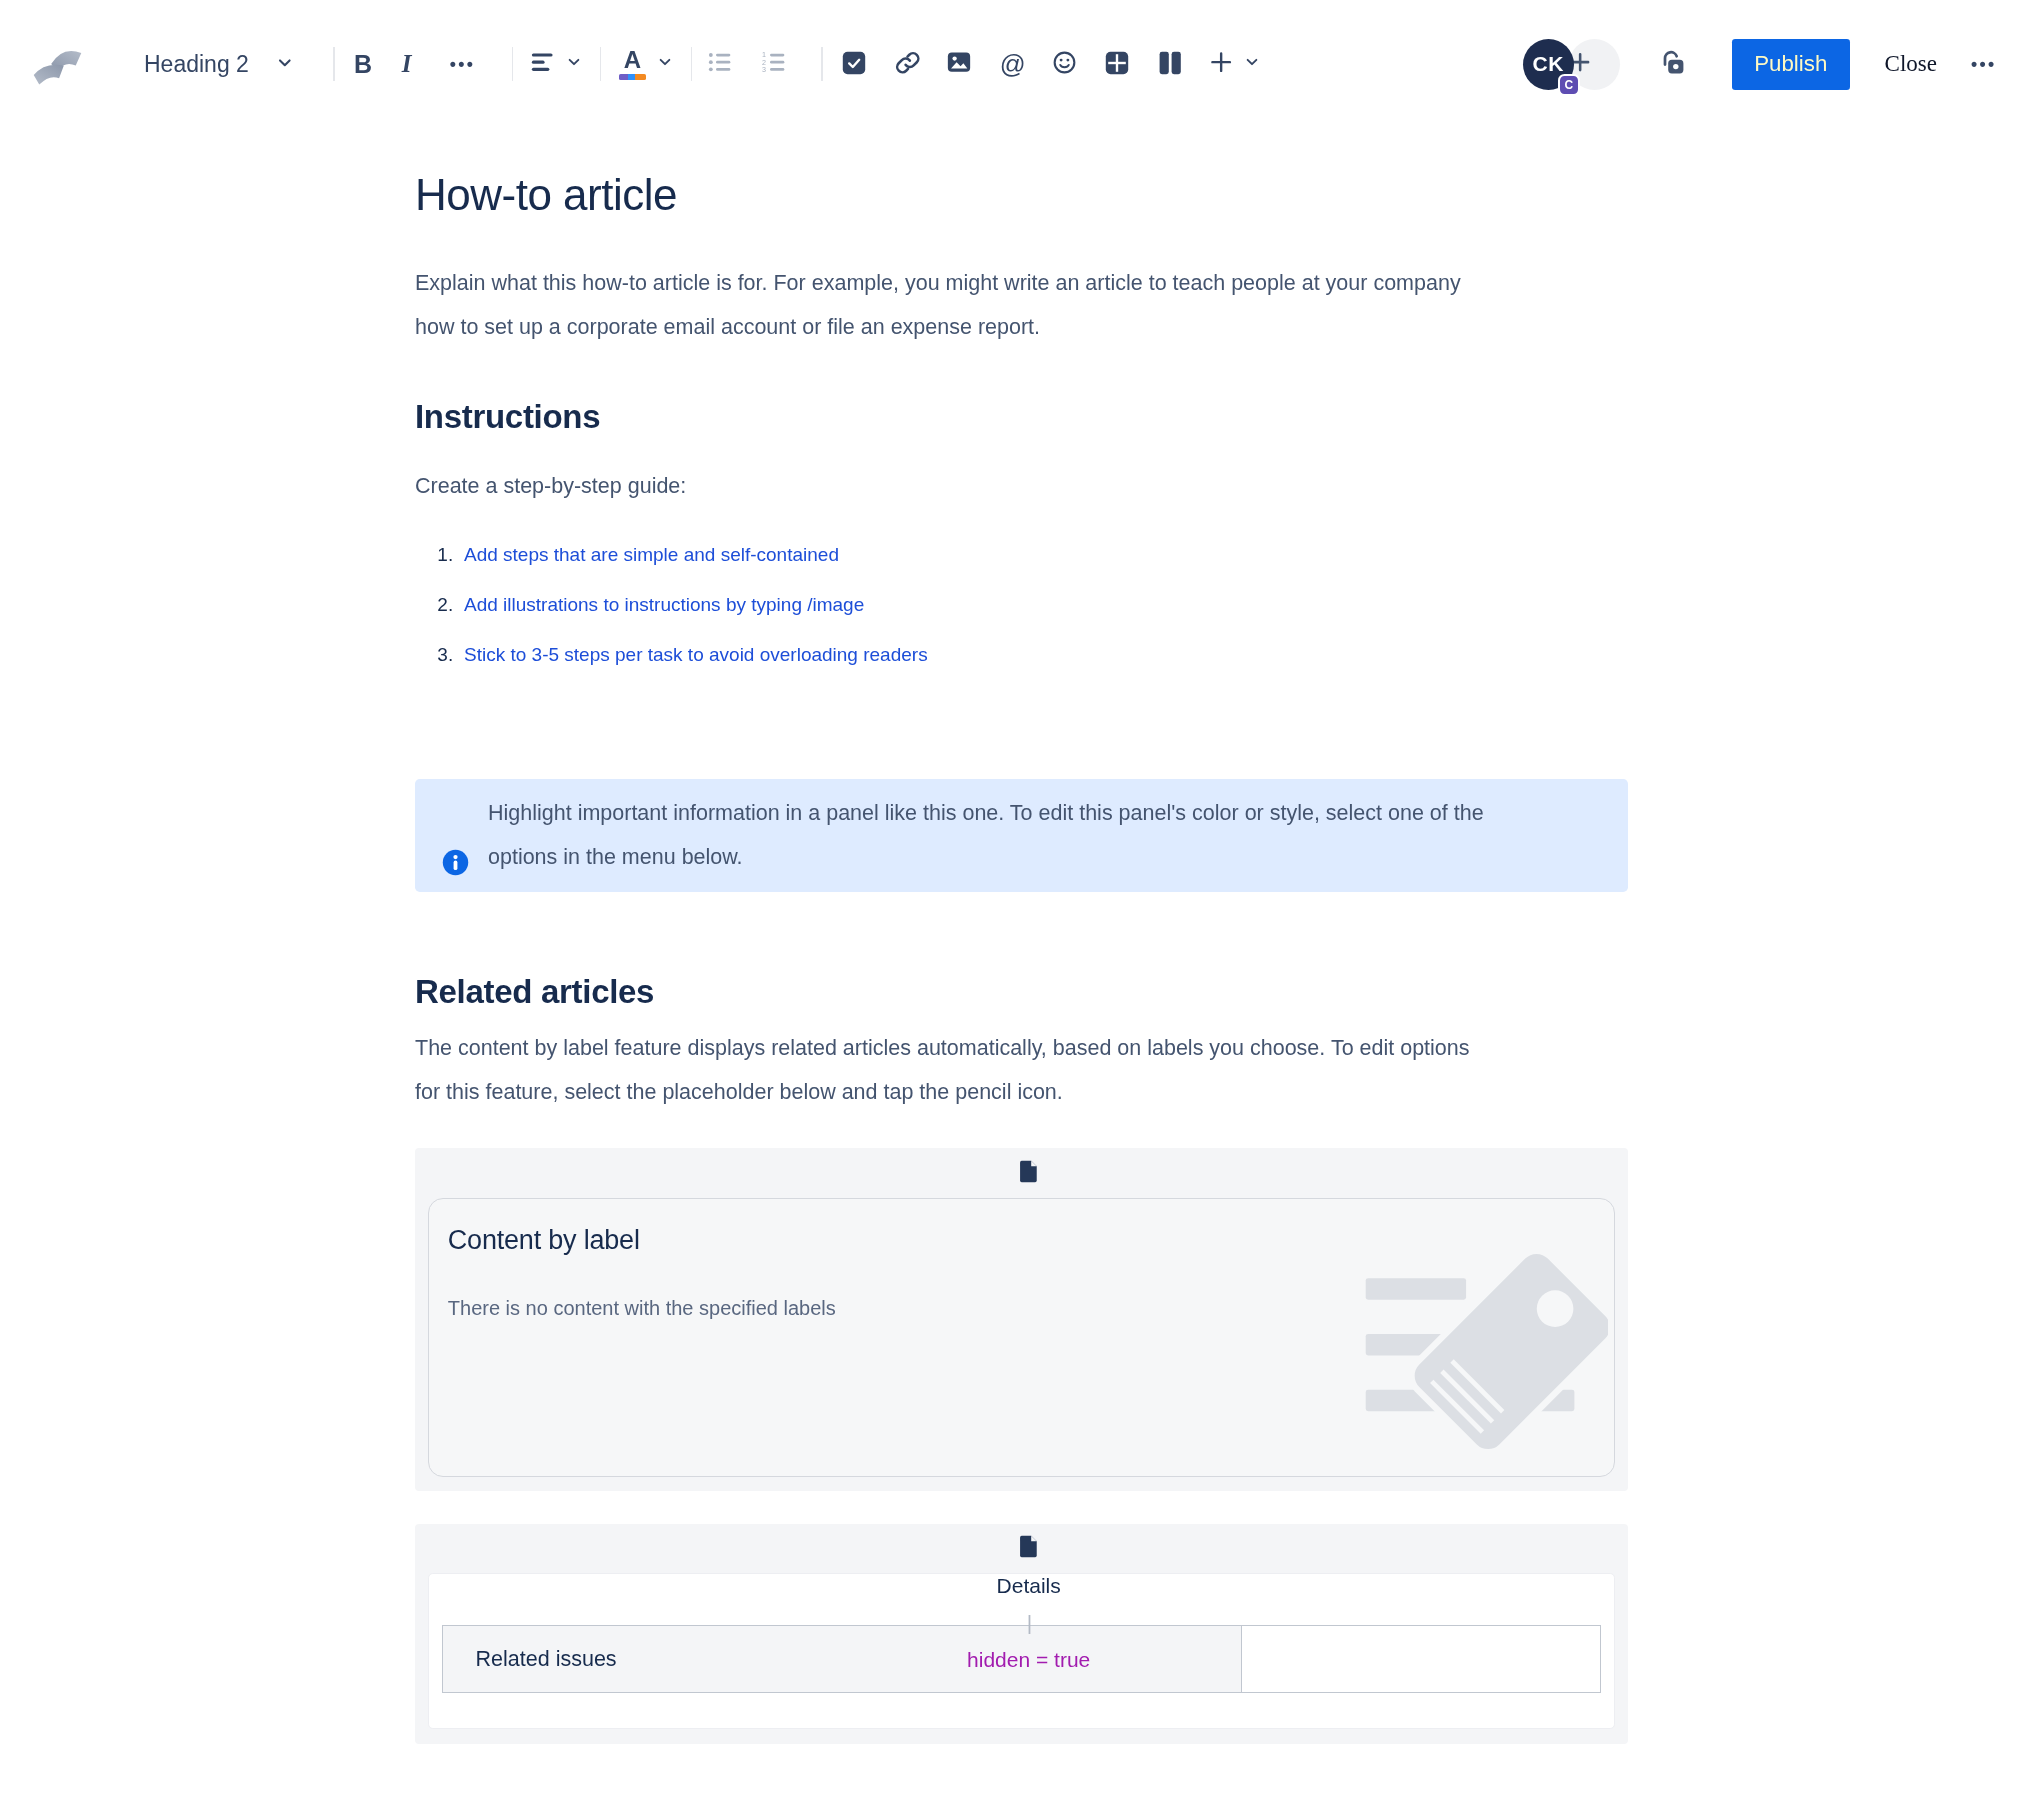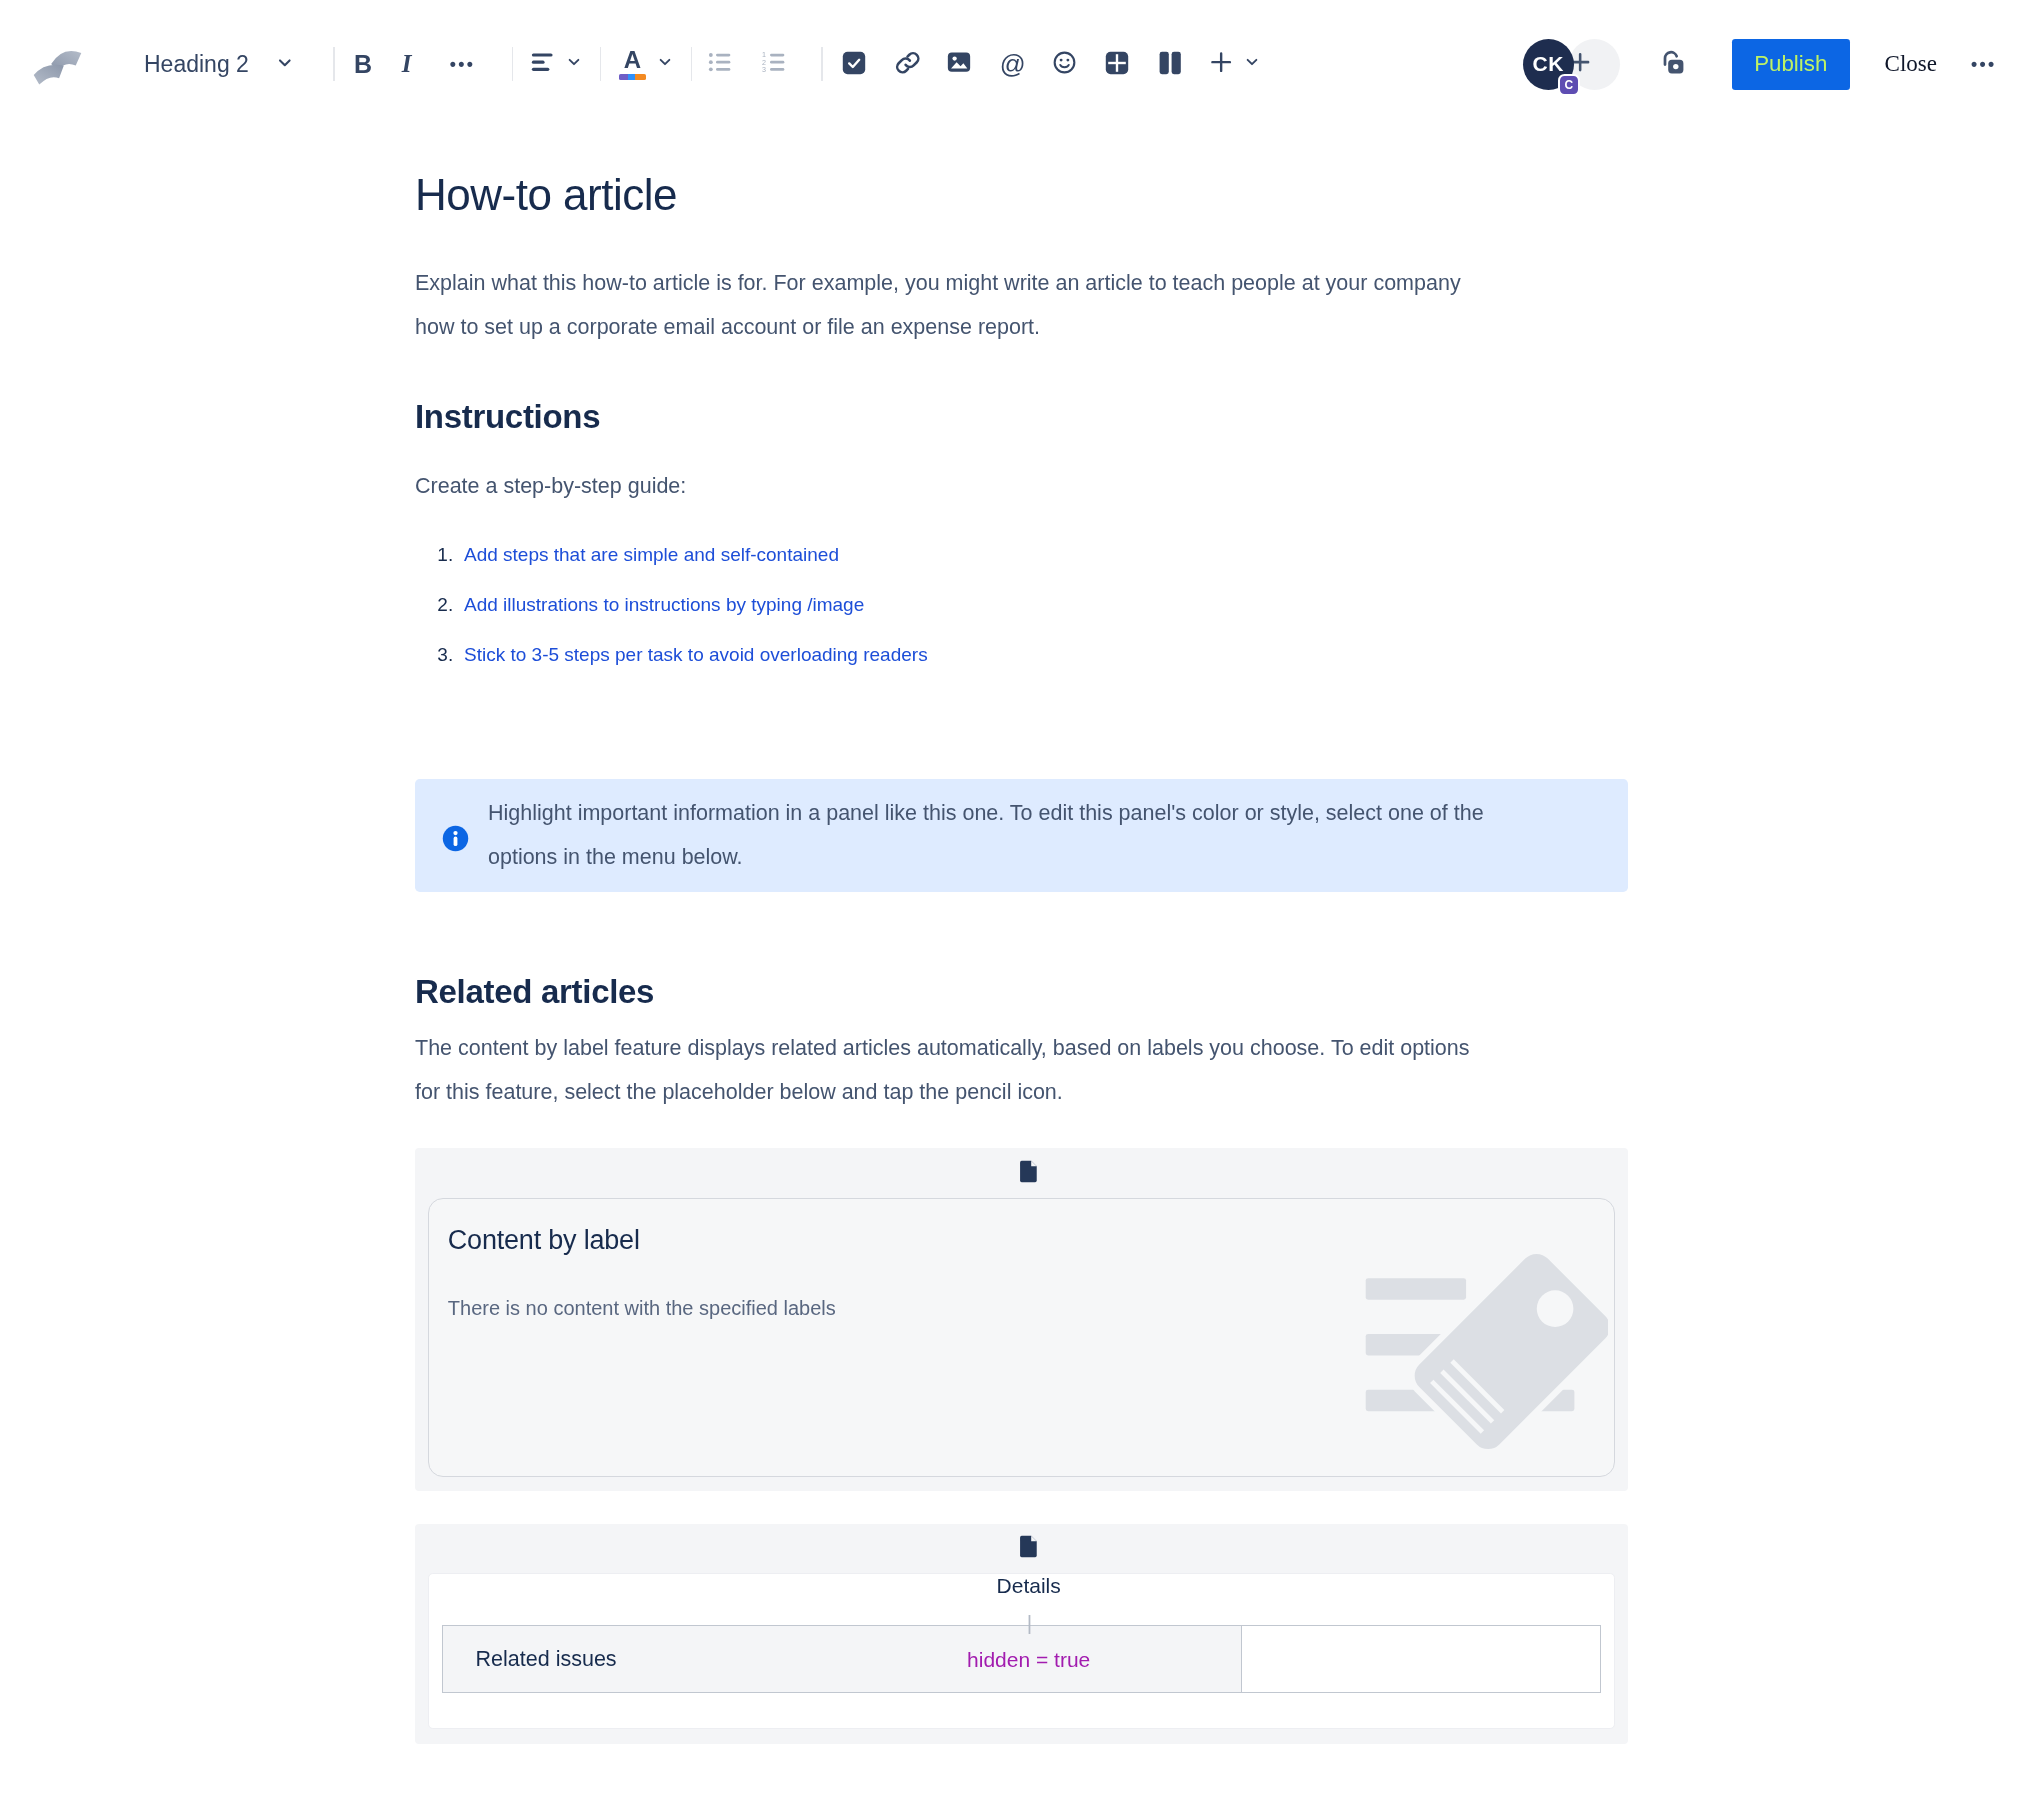--- a/index.html
+++ b/index.html
@@ -31,36 +31,36 @@
   .tb-right { margin-left:auto; display:flex; align-items:center; }
   .avatar-wrap { position:relative; z-index:2; width:51px; height:51px; }
   .avatar { width:51px; height:51px; border-radius:50%; background:#1E2D4F; color:#fff;
     display:flex; align-items:center; justify-content:center; font-size:21px; font-weight:600; letter-spacing:0.4px; }
   .avatar-badge { position:absolute; right:-6.4px; bottom:-6.4px; width:22.3px; height:22.3px; border-radius:6.4px;
     background:#5E4DB2; border:2.4px solid #fff; color:#fff; font-size:12px; font-weight:600;
     display:flex; align-items:center; justify-content:center; }
   .plus-circle { width:51px; height:51px; border-radius:50%; background:#F1F2F4; margin-left:-4.8px; z-index:1; }
   .lock-btn { margin-left:37px; width:43px; height:43px; }
   .publish-btn { margin-left:32px; height:51px; padding:0 22.3px; border:none; border-radius:3.2px;
-    background:#0C66E4; color:#bef264; font-size:22.3px; font-weight:500; font-family:inherit; cursor:pointer; }
+    background:#0C66E4; color:#fef9c3; font-size:22.3px; font-weight:500; font-family:inherit; cursor:pointer; }
   .close-btn { margin-left:35px; font-size:23px; color:#0f172a; font-family:Liberation Serif, serif; }
   .more-menu { margin-left:34px; }
 
   
   .content { width:1213px; margin:0 auto; }
   .page-title { margin:40px 0 0; font-size:44px; line-height:53px; font-weight:500; letter-spacing:-0.5px; color:#172B4D; }
   .body-text { font-size:21.5px; line-height:44px; color:#44546F; }
   .intro { margin-top:40px; }
   h2.section { margin:48px 0 0; font-size:33px; line-height:40px; font-weight:600; letter-spacing:-0.3px; color:#172B4D; }
   .lead { margin-top:27px; }
   ol.steps { margin:6.4px 0 0; padding:0; list-style:none; counter-reset: step; }
   ol.steps li { position:relative; padding-left:49px; font-size:19px; line-height:50px; color:#1d4ed8; counter-increment: step; }
   ol.steps li::before { content: counter(step) "."; position:absolute; left:22.3px; color:#172B4D; }
 
-  .info-panel { margin-top:99px; background:#DEEBFF; border-radius:4.8px; display:flex; align-items:center;
+  .info-panel { margin-top:99px; background:#DEEBFF; border-radius:4.8px; display:flex; align-items:flex-end;
     gap:19px; padding:12.8px 32px 12.8px 27px; }
   .info-panel .info-ic { flex:0 0 auto; margin-top:8.8px; }
   h2.related-h { margin-top:80px; }
   .related-p { margin-top:14.4px; }
 
   
   .macro { margin-top:34px; background:#F4F5F7; border-radius:4px; padding:11.2px 12.8px 14.4px; }
   .macro-2 { margin-top:33px; }
   .macro-header { height:38px; display:flex; align-items:center; gap:12.8px; padding-left:14.4px;flex-direction:column; }
   .macro-name { font-size:21px; font-weight:500; color:#172B4D; }

